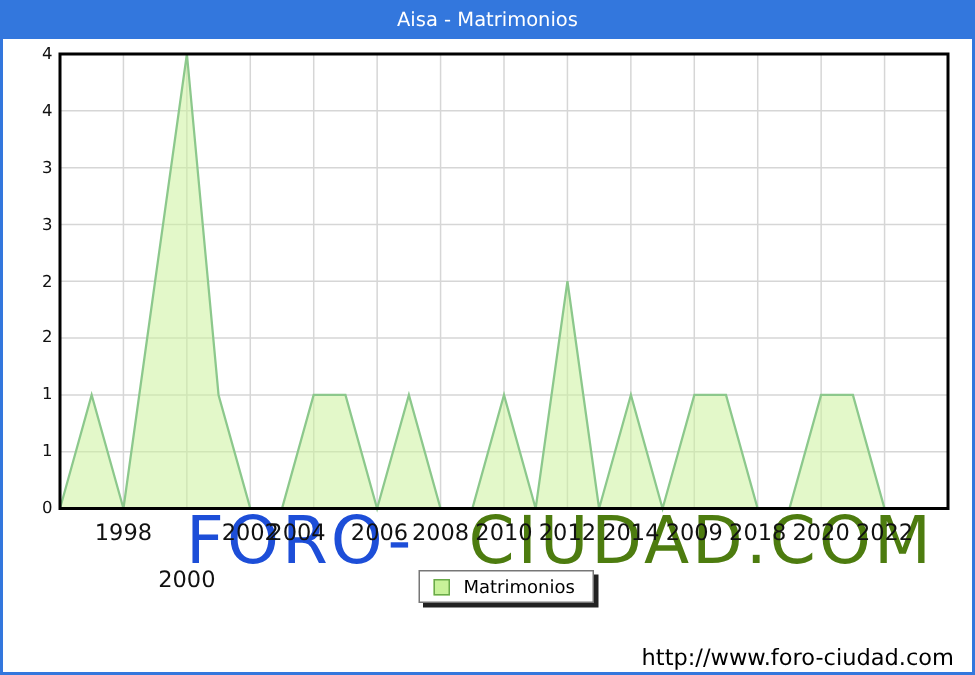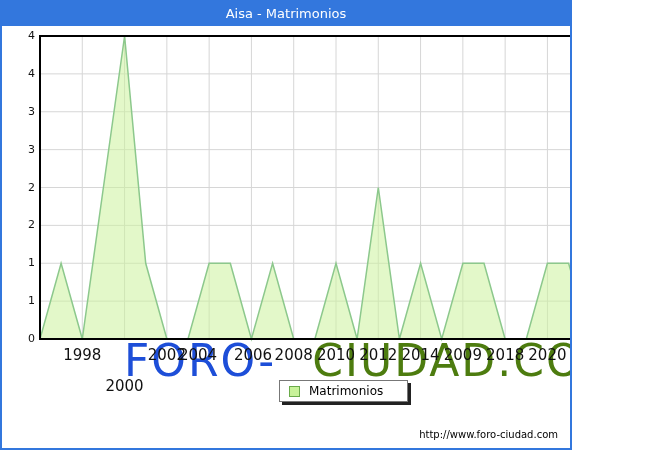--- a/index.html
+++ b/index.html
@@ -1,19 +1,19 @@
 <!DOCTYPE html>
 <html><head>
 <meta charset="utf-8">
 <style>
   html, body { margin: 0; padding: 0; background: #fff; }
   * { box-sizing: border-box; }
   .frame {
     position: relative;
-    width: 572px; height: 450px;
+    width: 650px; height: 450px;
     background: #ffffff;
     border: 2px solid #3377dd;
     overflow: hidden;
     font-family: "DejaVu Sans", "Liberation Sans", sans-serif;
   }
   .titlebar {
     position: absolute; top: 0; left: 0; right: 0; height: 24px;
     background: #3377dd;
     color: #ffffff;
     font-size: 13px; line-height: 24px; text-align: center;
@@ -35,32 +35,32 @@
   .xlabel {
     position: absolute; transform: translateX(-50%);
     font-size: 15px; color: #111; white-space: nowrap;
     z-index: 3;
   }
   .legend {
     position: absolute; left: 277px; top: 378px;
     background: #ffffff;
     border: 1px solid #777;
     box-shadow: 3px 3px 0 0 #222;
-    padding: 3px 24px 3px 9px;
+    padding: 3px 12px 3px 9px;
     display: inline-flex; align-items: center; gap: 9px;
     font-size: 12px; color: #000;
     z-index: 4;
   }
   .legend .swatch {
     width: 11px; height: 11px; display: inline-block;
     background: #c8f299; border: 1px solid #6aaa4a;
   }
   .footer-url {
     position: absolute; right: 12px; top: 427px;
-    font-size: 10px; color: #000;
+    font-size: 15px; color: #000;
     z-index: 4;
     margin-left: 48px;
   }
 </style>
 </head>
 <body>
 
 <div class="frame" style="border-color: rgb(51, 119, 221);">
   <div class="titlebar" style="background: rgb(51, 119, 221);">
     <span>Aisa - Matrimonios</span>

